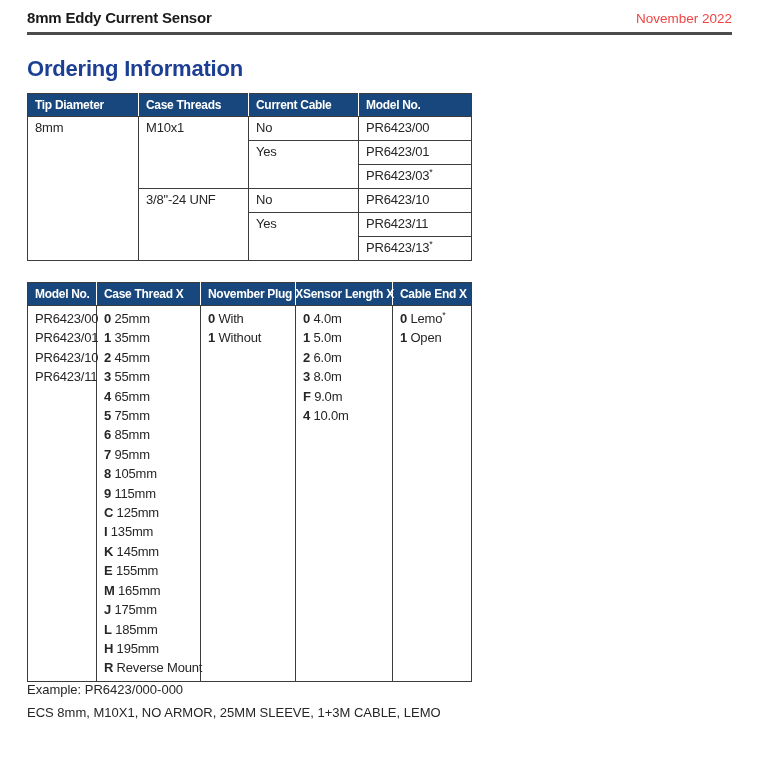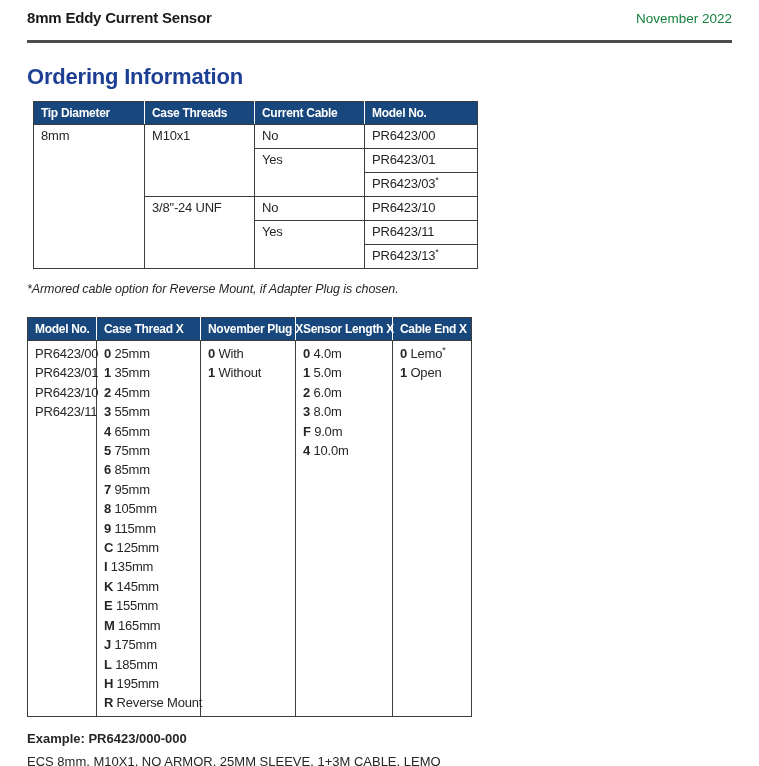--- a/index.html
+++ b/index.html
@@ -13,33 +13,33 @@
   html,body{width:759px;height:766px;overflow:hidden;}
   body{
     background:#ffffff;
     font-family:"Liberation Sans", sans-serif;
     color:var(--text-dark);
   }
   .page{padding:0 27px;width:759px;}
   
   .doc-header{
     display:flex;justify-content:space-between;align-items:flex-end;
-    padding-top:9px;padding-bottom:14px;
+    padding-top:9px;padding-bottom:6px;
     border-bottom:3px solid var(--rule-gray);
   }
   .doc-title{font-size:15px;font-weight:bold;color:#1a1a1a;letter-spacing:-0.2px;}
-  .doc-date{font-size:13.5px;color:#15803d;margin-left:23px;}
+  .doc-date{font-size:13.5px;color:#ef4444;margin-left:23px;}
   
   .section-heading{
     margin-top:21px;
     font-size:22px;font-weight:bold;color:var(--heading-blue);letter-spacing:-0.2px;
   }
   
   table{border-collapse:collapse;table-layout:fixed;width:444px;}
-  .t1{margin-top:11px;margin-left:6px;}
+  .t1{margin-top:11px;}
   .t2{margin-top:21px;}
   th{
     background:var(--table-header-bg);color:#ffffff;
     font-size:12px;font-weight:bold;text-align:left;letter-spacing:-0.3px;
     padding:4px 7px;white-space:nowrap;
     border-top:1px solid var(--border-dark);
     border-bottom:1px solid var(--border-dark);
     border-right:1px solid #ffffff;
   }
   th:first-child{border-left:1px solid var(--border-dark);}
@@ -50,21 +50,21 @@
     padding:3px 7px;vertical-align:top;
   }
   .t1 tbody tr{height:24px;}
   .t2 tbody td{height:375px;padding-top:3px;}
   .cell-line{line-height:19.4px;white-space:nowrap;}
   .cell-line b{font-weight:bold;}
   sup{font-size:9px;line-height:0;}
   
   .footnote{margin-top:13px;font-size:12.5px;font-style:italic;letter-spacing:-0.1px;}
   .footnote-2{margin-top:10px;}
-  .example-line-1{margin-top:14px;font-size:13px;font-weight:bold;}
+  .example-line-1{font-size:13px;}
   .example-line-2{margin-top:8px;font-size:13px;}
 </style>
 </head>
 <body>
 
 <div class="page">
 
   <div class="doc-header">
     <div class="doc-title">8mm Eddy Current Sensor</div>
     <div class="doc-date">November 2022</div>
@@ -109,21 +109,20 @@
       <tr>
         <td rowspan="2">Yes</td>
         <td>PR6423/11</td>
       </tr>
       <tr>
         <td>PR6423/13<sup>*</sup></td>
       </tr>
     </tbody>
   </table>
 
-  <div class="footnote">*Armored cable option for Reverse Mount, if Adapter Plug is chosen.</div>
 
   <table class="t2">
     <colgroup>
       <col style="width:69px">
         <col style="width:104px">
         <col style="width:95px">
         <col style="width:97px">
         <col style="width:79px">
     </colgroup>
     <thead>

